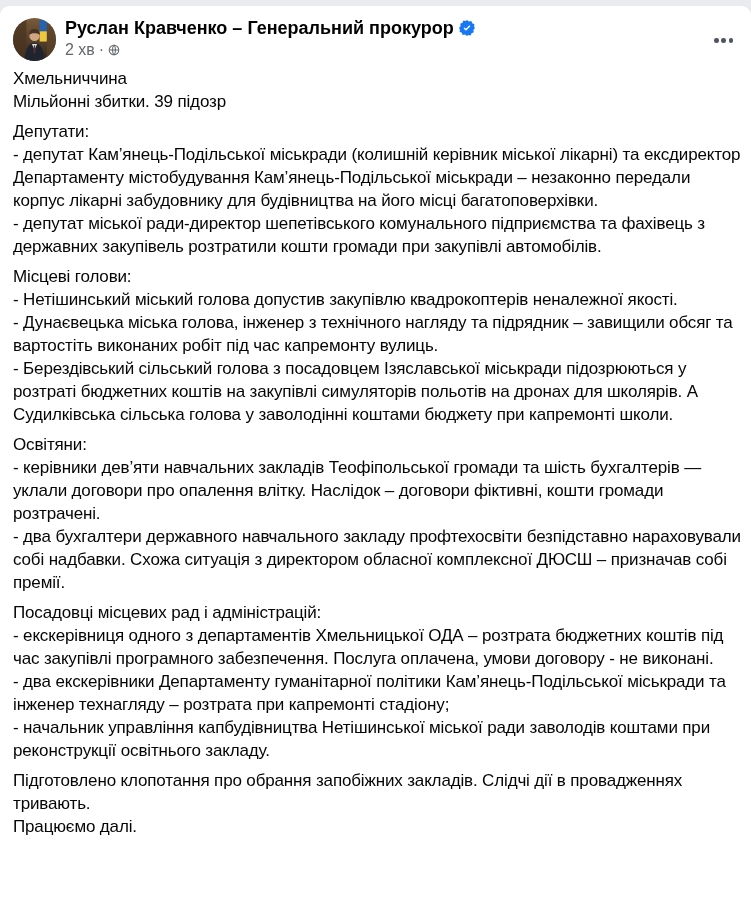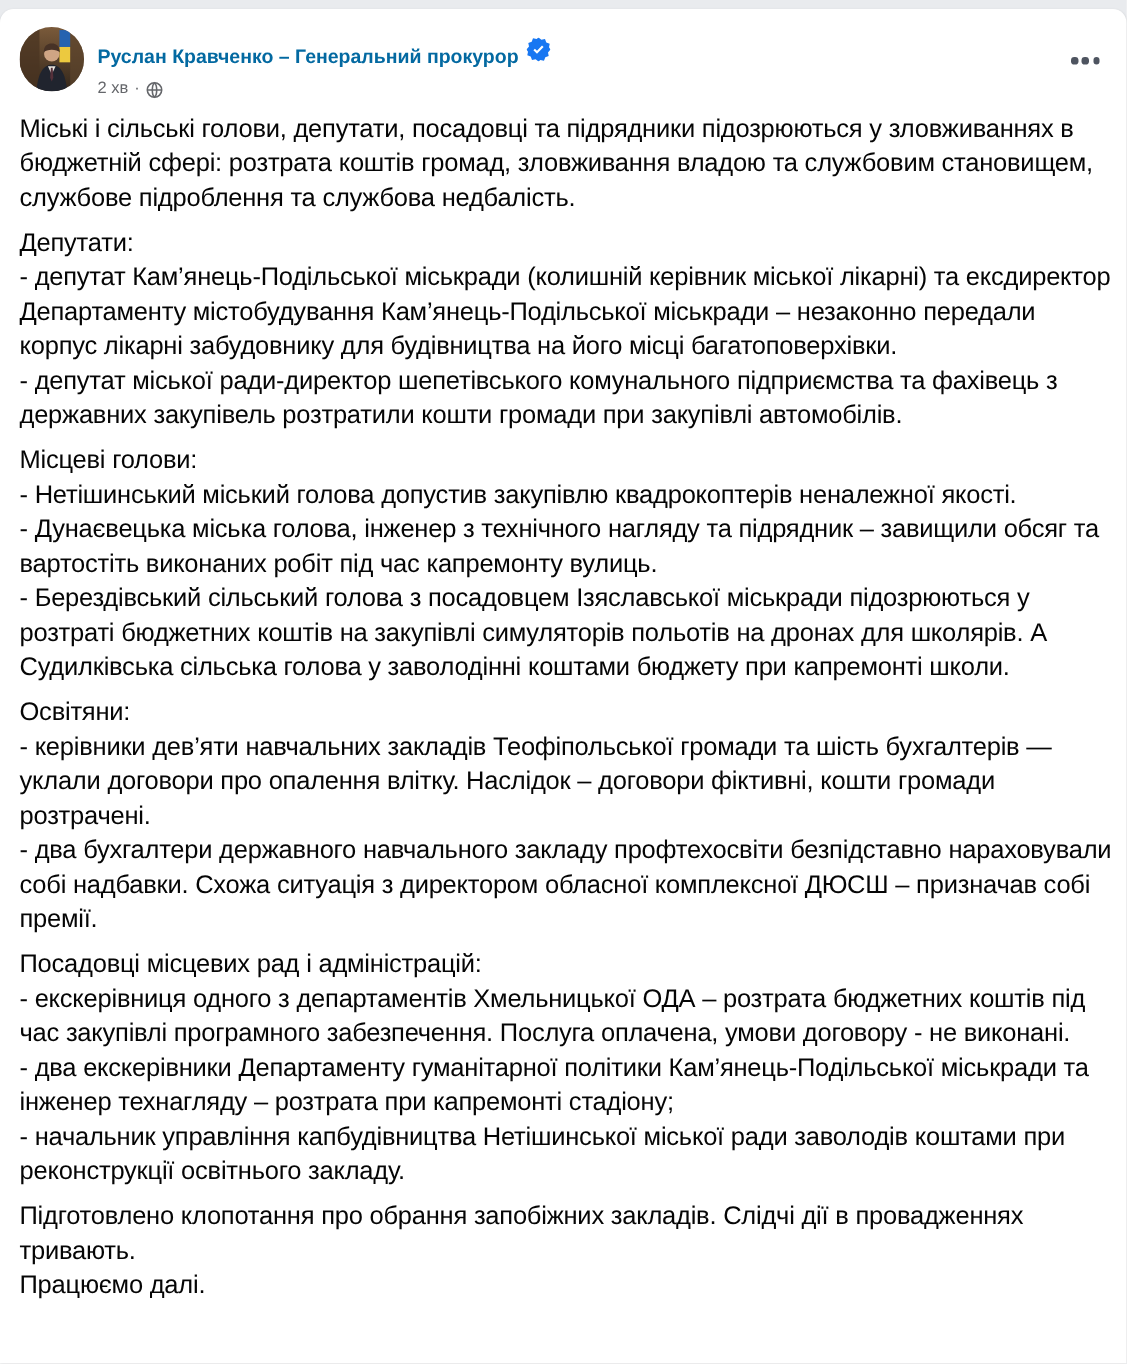--- a/index.html
+++ b/index.html
@@ -29,39 +29,38 @@
     width: 43px; height: 43px;
     border-radius: 50%;
     overflow: hidden;
     flex: 0 0 43px;
     cursor: pointer;
   }
   .avatar svg { display: block; }
   .header-info { margin-left: 9px; flex: 1 1 auto; }
   .name-row { display: flex; align-items: center; }
   .page-name {
-    font-size: 13px;
+    font-size: 18px;
     font-weight: 700;
-    color: #0369a1;
+    color: #000000;
     line-height: 20px;
     cursor: pointer;
-    margin-top: 10px;
   }
   .verified-badge {
     width: 16px; height: 16px;
     margin-left: 5px;
     display: inline-block;
     flex: 0 0 16px;
   }
   .meta-row {
     display: flex;
     align-items: center;
     margin-top: 3px;
     color: #65676B;
-    font-size: 11px;
+    font-size: 16px;
     line-height: 17px;
   }
   .meta-time { cursor: pointer; }
   .meta-dot { margin: 0 4px; }
   .globe-icon { width: 12px; height: 12px; display: inline-block; margin-top: 1px; }
   .more-button {
     margin-left: auto;
     margin-top: 14px;
     padding: 6px 2px;
     display: flex;
@@ -140,21 +139,22 @@
 
     <div class="more-button">
       <span></span>
         <span></span>
         <span></span>
     </div>
 
   </div>
 
   <div class="post-body">
-    <p class="post-paragraph">Міські і сільські голови, депутати, посадовці та підрядники підозрюються у зловживаннях в бюджетній сфері: розтрата коштів громад, зловживання владою та службовим становищем, службове підроблення та службова недбалість.</p>
+    <p class="post-paragraph">Хмельниччина
+Мільйонні збитки. 39 підозр</p>
     <p class="post-paragraph">Депутати:
 - депутат Кам’янець-Подільської міськради (колишній керівник міської лікарні) та ексдиректор Департаменту містобудування Кам’янець-Подільської міськради – незаконно передали корпус лікарні забудовнику для будівництва на його місці багатоповерхівки.
 - депутат міської ради-директор шепетівського комунального підприємства та фахівець з державних закупівель розтратили кошти громади при закупівлі автомобілів.</p>
     <p class="post-paragraph">Місцеві голови:
 - Нетішинський міський голова допустив закупівлю квадрокоптерів неналежної якості.
 - Дунаєвецька міська голова, інженер з технічного нагляду та підрядник – завищили обсяг та вартостіть виконаних робіт під час капремонту вулиць.
 - Берездівський сільський голова з посадовцем Ізяславської міськради підозрюються у розтраті бюджетних коштів на закупівлі симуляторів польотів на дронах для школярів. А Судилківська сільська голова у заволодінні коштами бюджету при капремонті школи.</p>
     <p class="post-paragraph">Освітяни:
 - керівники дев’яти навчальних закладів Теофіпольської громади та шість бухгалтерів  — уклали договори про опалення влітку. Наслідок – договори фіктивні, кошти громади розтрачені.
 - два бухгалтери державного навчального закладу профтехосвіти безпідставно нараховували собі надбавки. Схожа ситуація з директором обласної комплексної ДЮСШ – призначав собі премії.</p>

